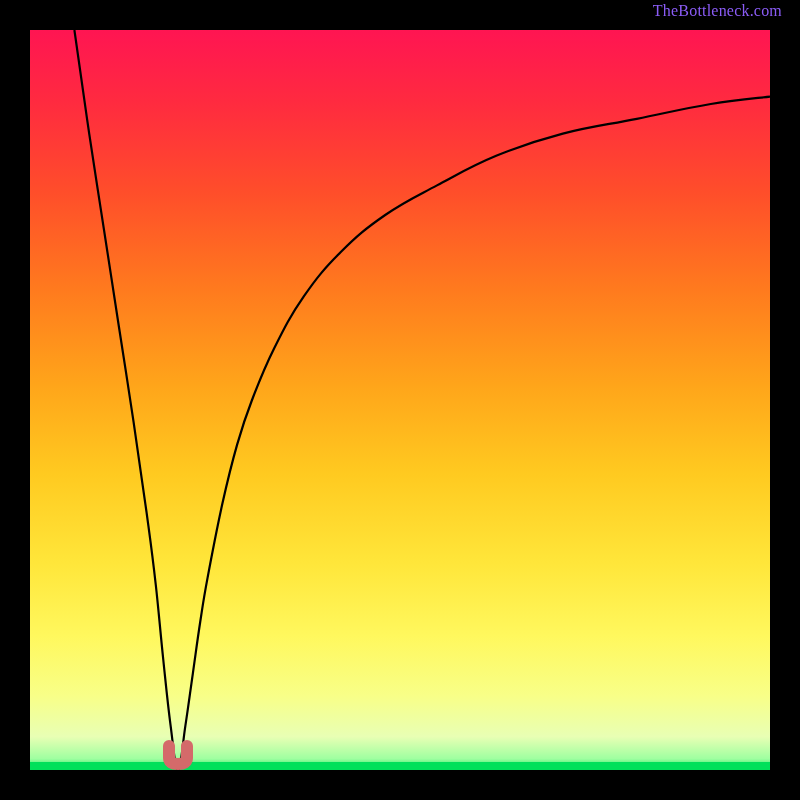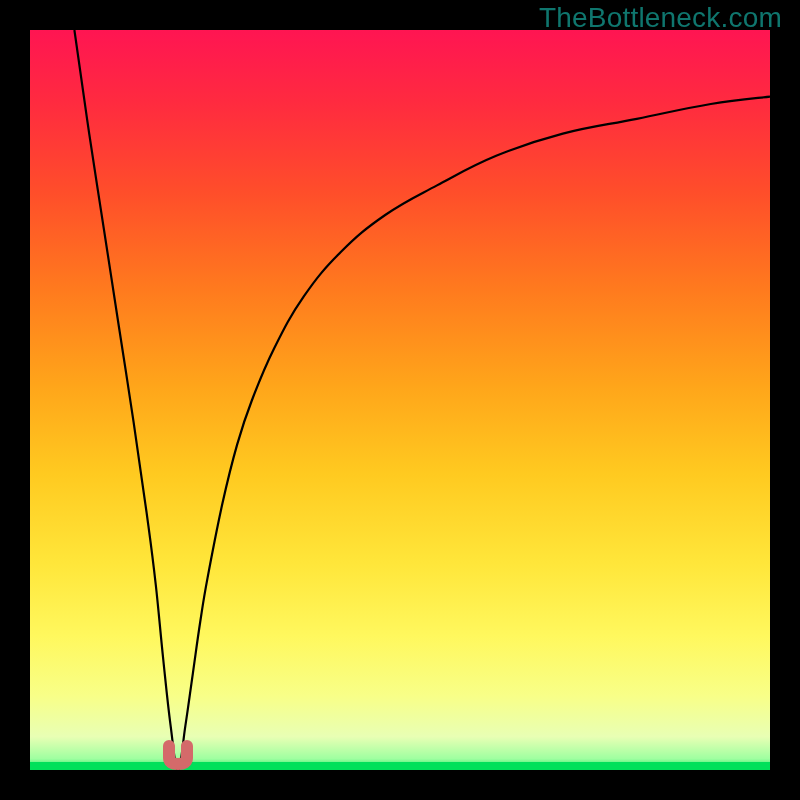--- a/index.html
+++ b/index.html
@@ -19,23 +19,23 @@
     background: #000;
   }
   .plot {
     position: absolute;
     background: #000;
   }
   .watermark {
     position: absolute;
     top: 2px;
     right: 18px;
-    font-family: Liberation Sans, sans-serif;
-    font-size: 28px;
-    color: #0f766e;
+    font-family: Liberation Serif, serif;
+    font-size: 16px;
+    color: #8b5cf6;
     letter-spacing: 0.2px;
   }
   svg { display: block; }
 </style>
 </head>
 <body>
 
 <div class="frame">
 
   <div id="plot" class="plot" style="left: 30px; top: 30px; width: 740px; height: 740px;">

